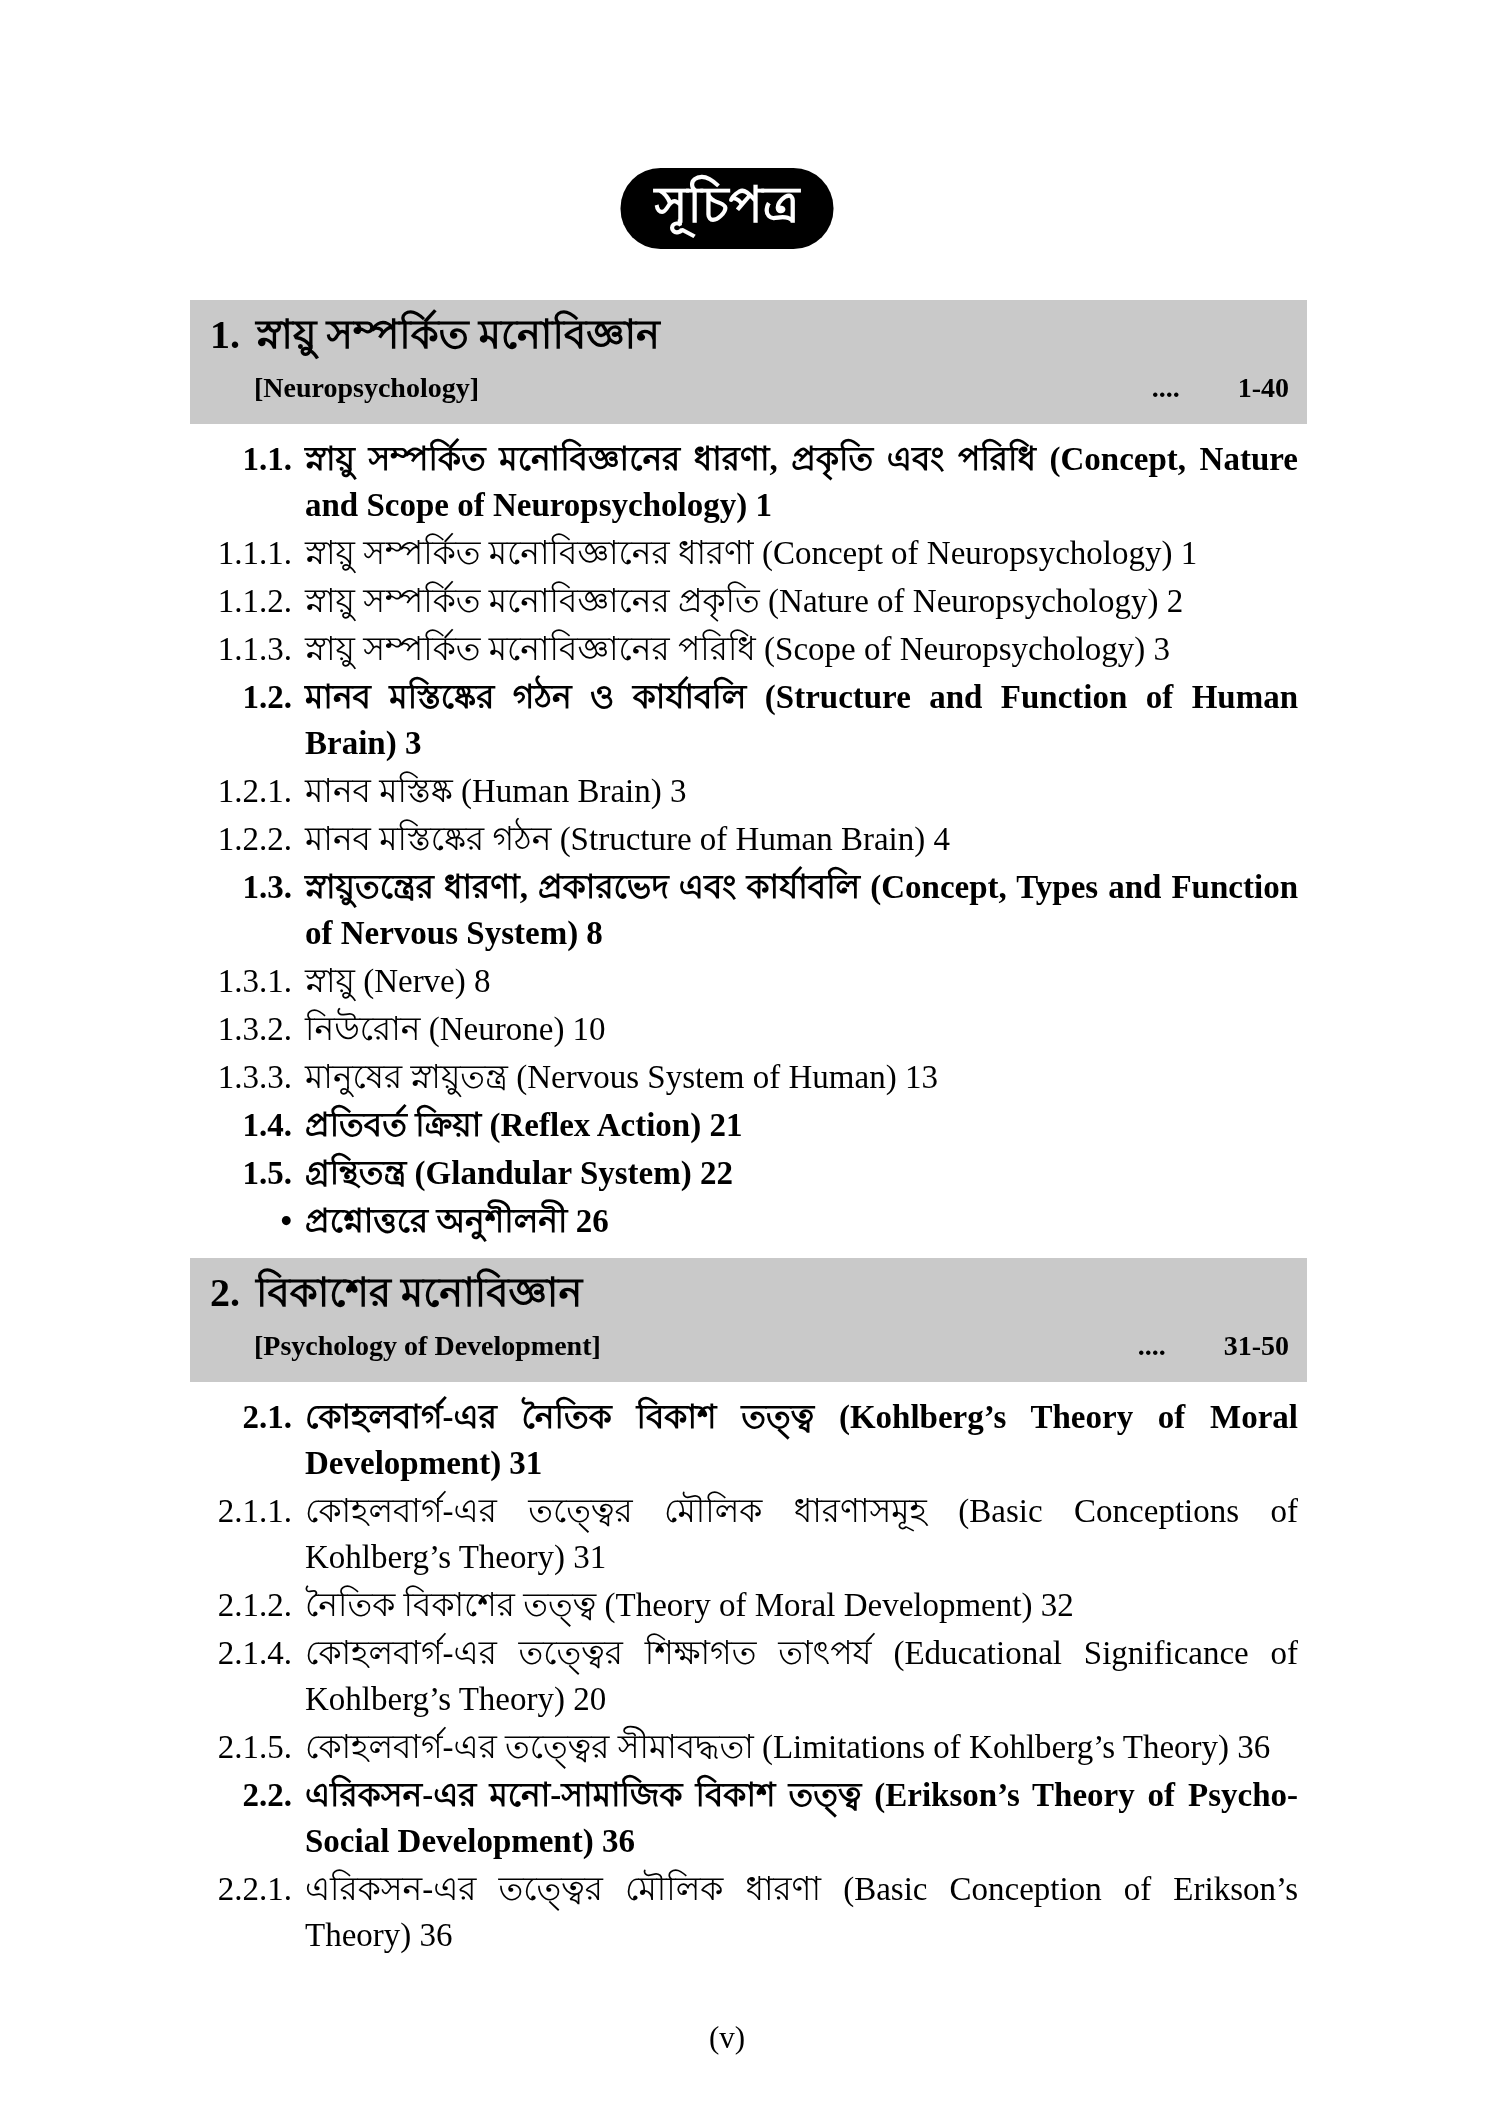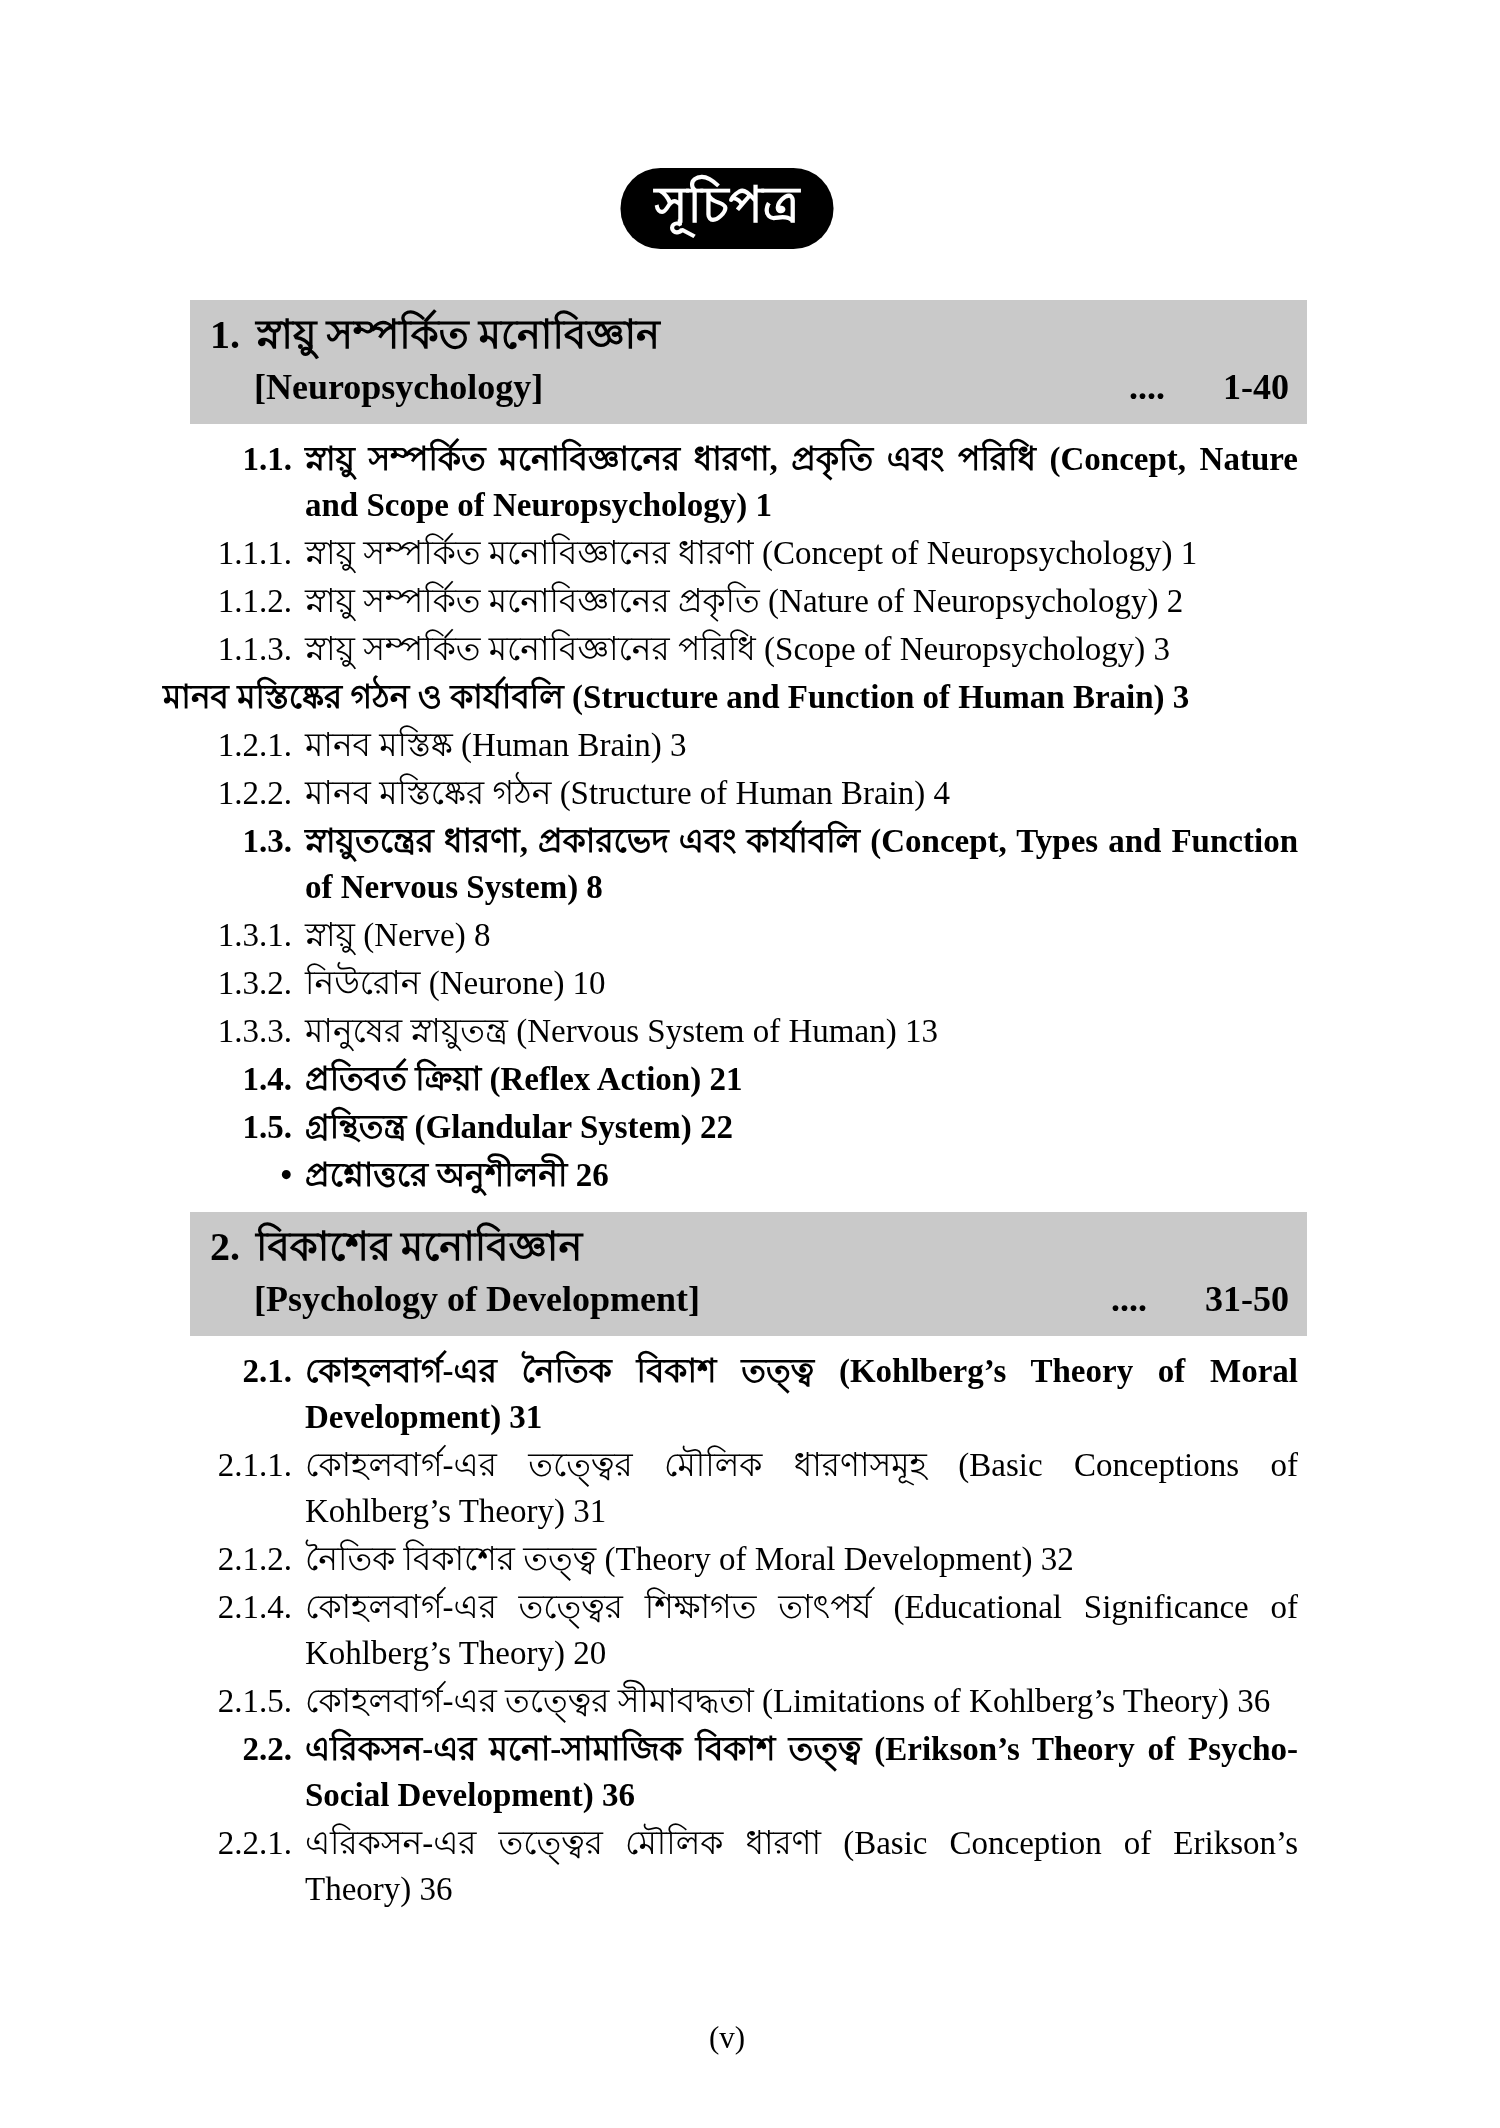--- a/index.html
+++ b/index.html
@@ -36,21 +36,21 @@
     margin-bottom:12px;
   }
   .section-header + .rows { margin-bottom:0; }
   .section-block:not(:first-child) .section-header { margin-top:14px; }
   .header-line1 {
     font-size:40px; line-height:53px;
     display:flex; gap:16px;
     white-space:nowrap;
   }
   .header-line2 {
-    font-size:36px; line-height:53px;
+    font-size:28px; line-height:53px;
     display:flex; justify-content:space-between; align-items:flex-end;
     padding-left:44px;
   }
   .header-right { display:flex; gap:58px; }
   .row {
     display:flex;
     font-size:33px; line-height:46px;
     margin-bottom:2px;
   }
   .row.bold { font-weight:bold; }
@@ -104,20 +104,21 @@
           </div>
           <div class="row">
             <span class="num">1.1.2.</span>
             <div class="txt">স্নায়ু সম্পর্কিত মনোবিজ্ঞানের প্রকৃতি (Nature of Neuropsychology) 2</div>
           </div>
           <div class="row">
             <span class="num">1.1.3.</span>
             <div class="txt">স্নায়ু সম্পর্কিত মনোবিজ্ঞানের পরিধি (Scope of Neuropsychology) 3</div>
           </div>
           <div class="row bold">
+            <span class="num">1.2.</span>
             <div class="txt">মানব মস্তিষ্কের গঠন ও কার্যাবলি (Structure and Function of Human Brain) 3</div>
           </div>
           <div class="row">
             <span class="num">1.2.1.</span>
             <div class="txt">মানব মস্তিষ্ক (Human Brain) 3</div>
           </div>
           <div class="row">
             <span class="num">1.2.2.</span>
             <div class="txt">মানব মস্তিষ্কের গঠন (Structure of Human Brain) 4</div>
           </div>

